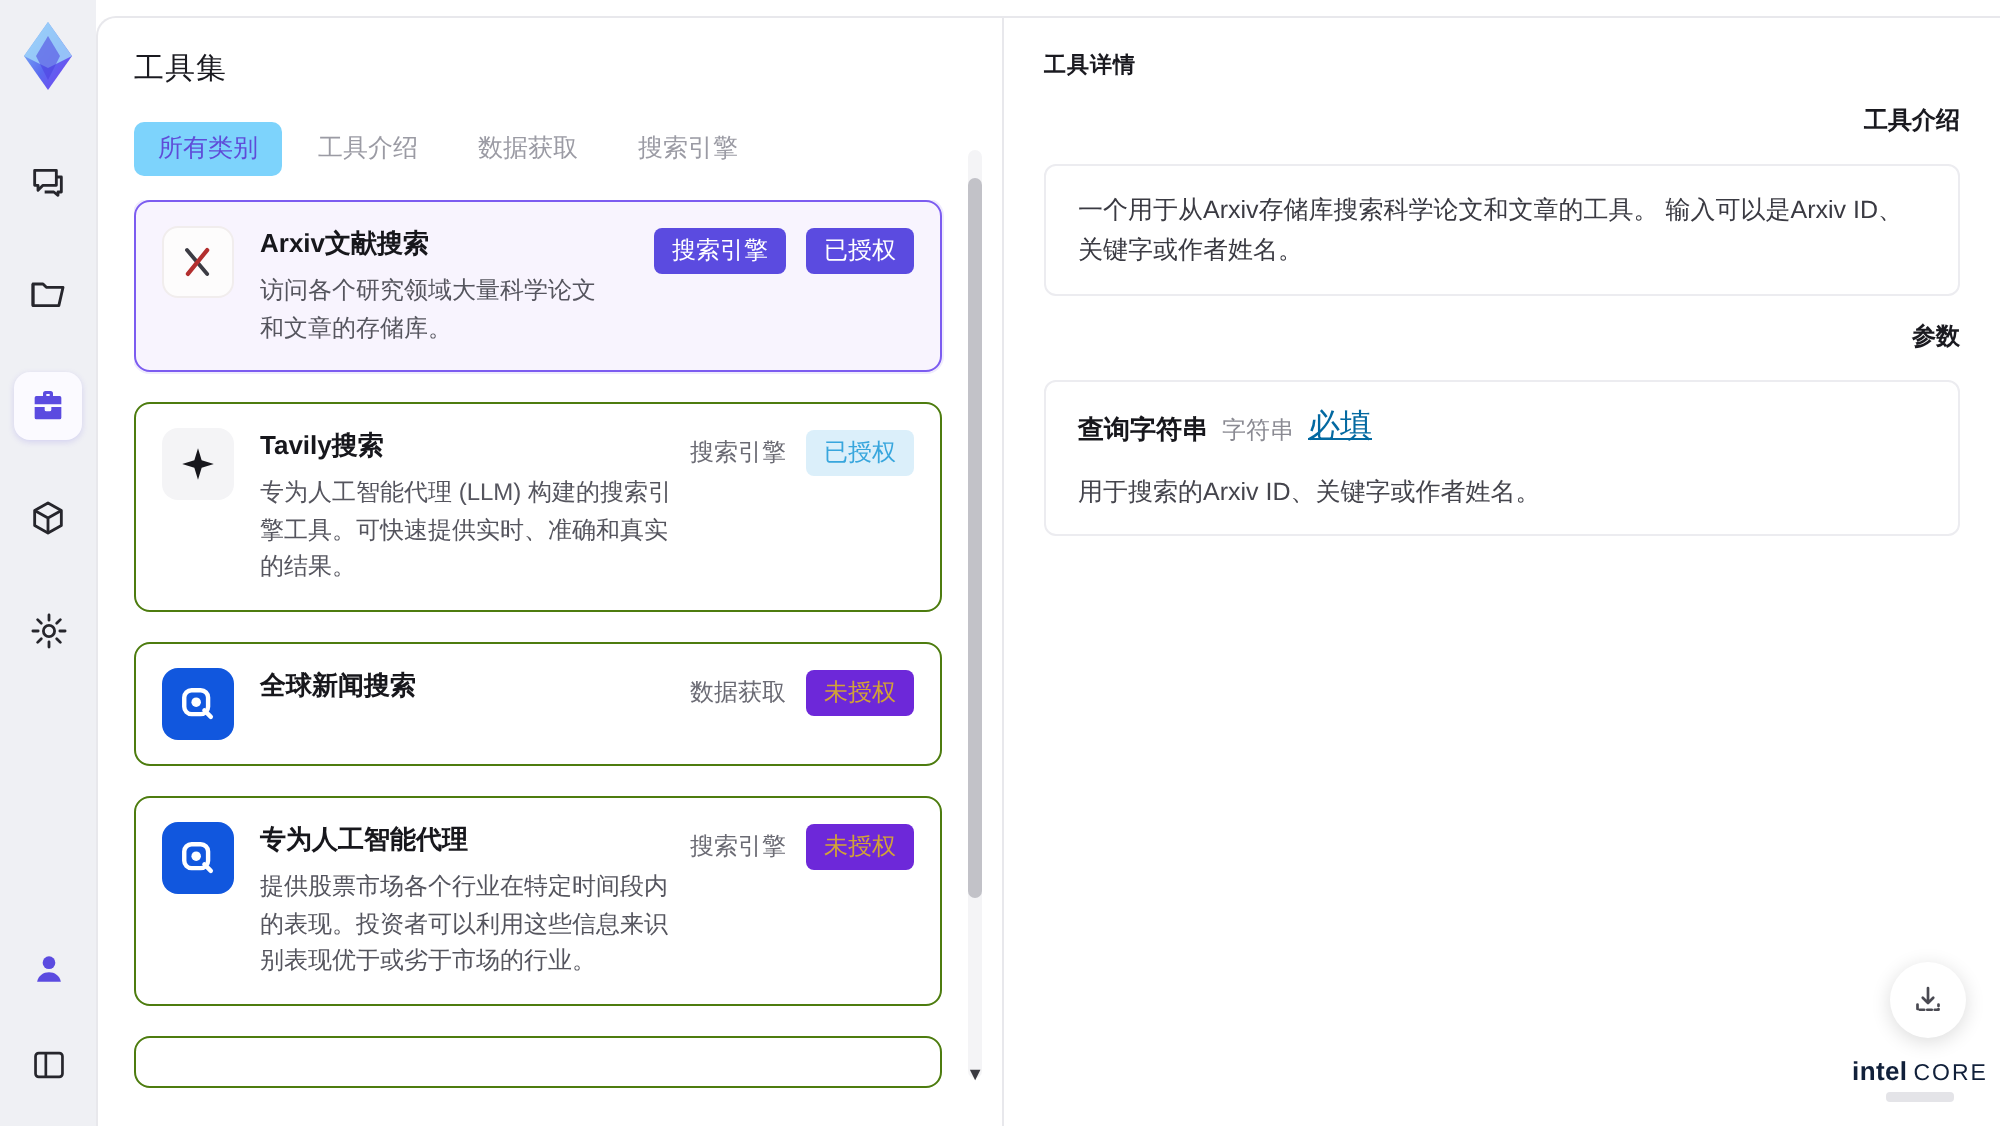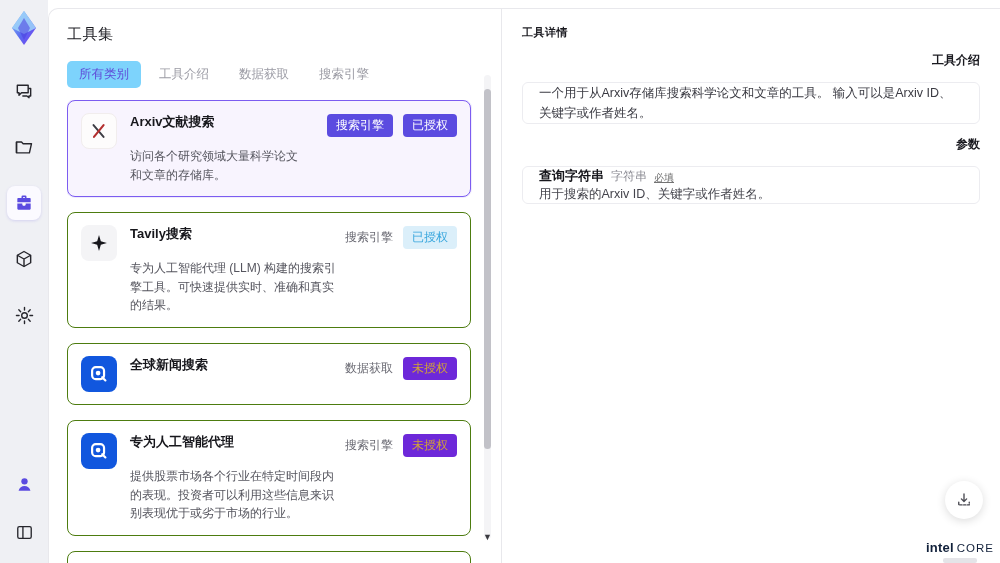--- a/index.html
+++ b/index.html
@@ -28,48 +28,48 @@
   .tool-list { display:flex; flex-direction:column; gap:15px; padding-right:30px; height:558px; overflow:hidden; }
   .tool-card { position:relative; border:1px solid #4d7c0f; border-radius:8px; background:#fff; padding:12px 13px; display:flex; gap:13px; cursor:pointer; }
   .tool-card.selected { background:#f8f4fe; border:1px solid #7c5cf0; box-shadow:0 0 0 1px rgba(124,92,240,.12); }
   .tool-icon { width:36px; height:36px; border-radius:8px; flex:none; display:grid; place-items:center; }
   .icon-arxiv  { background:#fdfcfc; border:1px solid #f1eded; }
   .icon-tavily { background:#f4f4f6; }
   .icon-blue   { background:#1157de; }
   .tool-main { flex:1; min-width:0; padding-right:112px; }
   .tool-card.selected .tool-main { padding-right:150px; }
   .tool-title { font-size:13px; font-weight:bold; color:#17171c; }
-  .tool-desc { font-size:12px; color:#55555e; line-height:1.55; margin-top:16px; }
+  .tool-desc { font-size:12px; color:#55555e; line-height:1.55; margin-top:5px; }
   .tool-badges { position:absolute; right:13px; top:13px; display:flex; gap:10px; align-items:center; }
   .badge { font-size:12px; border-radius:4px; padding:3px 9px; white-space:nowrap; }
   .badge-cat-plain { color:#6b6b74; padding:3px 0; }
   .badge-solid { background:#5b4be0; color:#fff; }
   .badge-auth-blue { background:#dbeffa; color:#38a6dd; }
   .badge-auth-yellow { background:#6d28d9; color:#d2a336; }
 
   
   .vscroll-track { position:absolute; right:10px; top:66px; width:7px; height:464px; background:#f4f4f6; border-radius:4px; }
   .vscroll-thumb { position:absolute; left:0; top:14px; width:7px; height:360px; background:#c2c2c8; border-radius:4px; cursor:pointer; }
   .vscroll-arrow { position:absolute; right:9px; top:524px; font-size:9px; color:#3a3a40; line-height:1; cursor:pointer; }
 
   
   .right-col { flex:1; border-left:1px solid #e8e8ec; padding:16px 20px 0 20px; }
   .detail-title { font-size:11px; font-weight:bold; letter-spacing:.5px; }
   .section-h { font-size:12px; font-weight:bold; margin-top:12px;text-align:right; }
-  .intro-box, .param-box { border:1px solid #ececf0; border-radius:6px; padding:0 16px; margin-top:13px; background:#fff; }
+  .intro-box, .param-box { border:1px solid #ececf0; border-radius:6px; padding:12px 16px; margin-top:13px; background:#fff; }
   .intro-text { font-size:12.5px; color:#3a3a42; line-height:1.6; }
   .param-line1 { display:flex; align-items:flex-end; gap:7px; }
   .param-name { font-size:13px; font-weight:bold; color:#17171c; }
   .param-type { font-size:12px; color:#8a8a92; }
-  .param-required { font-size:10px; color:#737373;text-decoration:underline; }
-  .param-desc { font-size:12.5px; color:#44444c; margin-top:1px; }
+  .param-required { font-size:16px; color:#0369a1;text-decoration:underline; }
+  .param-desc { font-size:12.5px; color:#44444c; margin-top:14px; }
 
   
   .download-fab { position:absolute; right:17px; bottom:44px; width:38px; height:38px; border-radius:50%; background:#fff; box-shadow:0 2px 10px rgba(0,0,0,.14); display:grid; place-items:center; cursor:pointer; z-index:6; }
-  .brand { position:absolute; right:10px; bottom:0; width:60px; text-align:center; z-index:6; }
+  .brand { position:absolute; right:10px; bottom:12px; width:60px; text-align:center; z-index:6; }
   .brand-row { font-size:13px; color:#11203a; display:flex; justify-content:center; align-items:baseline; gap:3px; }
   .brand-intel { font-weight:bold; letter-spacing:.2px; }
   .brand-core { font-weight:normal; letter-spacing:1px; font-size:11.5px; text-transform:uppercase; }
   .brand-sub { margin:3px auto 0; width:34px; height:5px; background:#d9d9de; border-radius:2px; opacity:.7; }
 
   svg { display:block; }
 </style>
 </head>
 <body>
 

